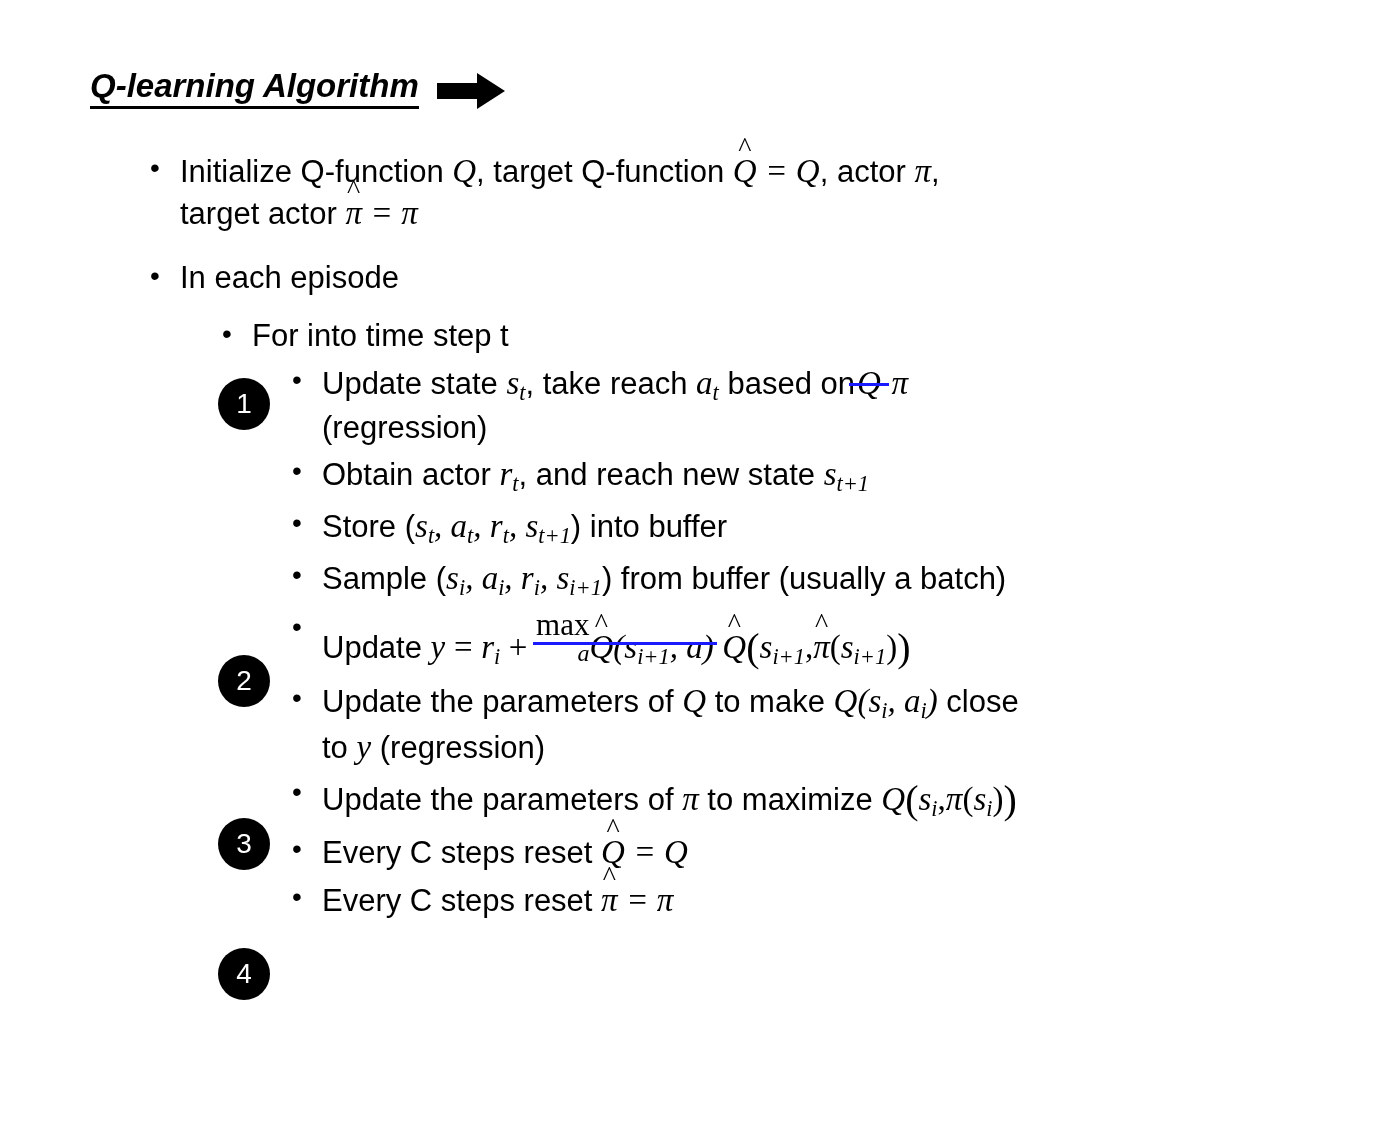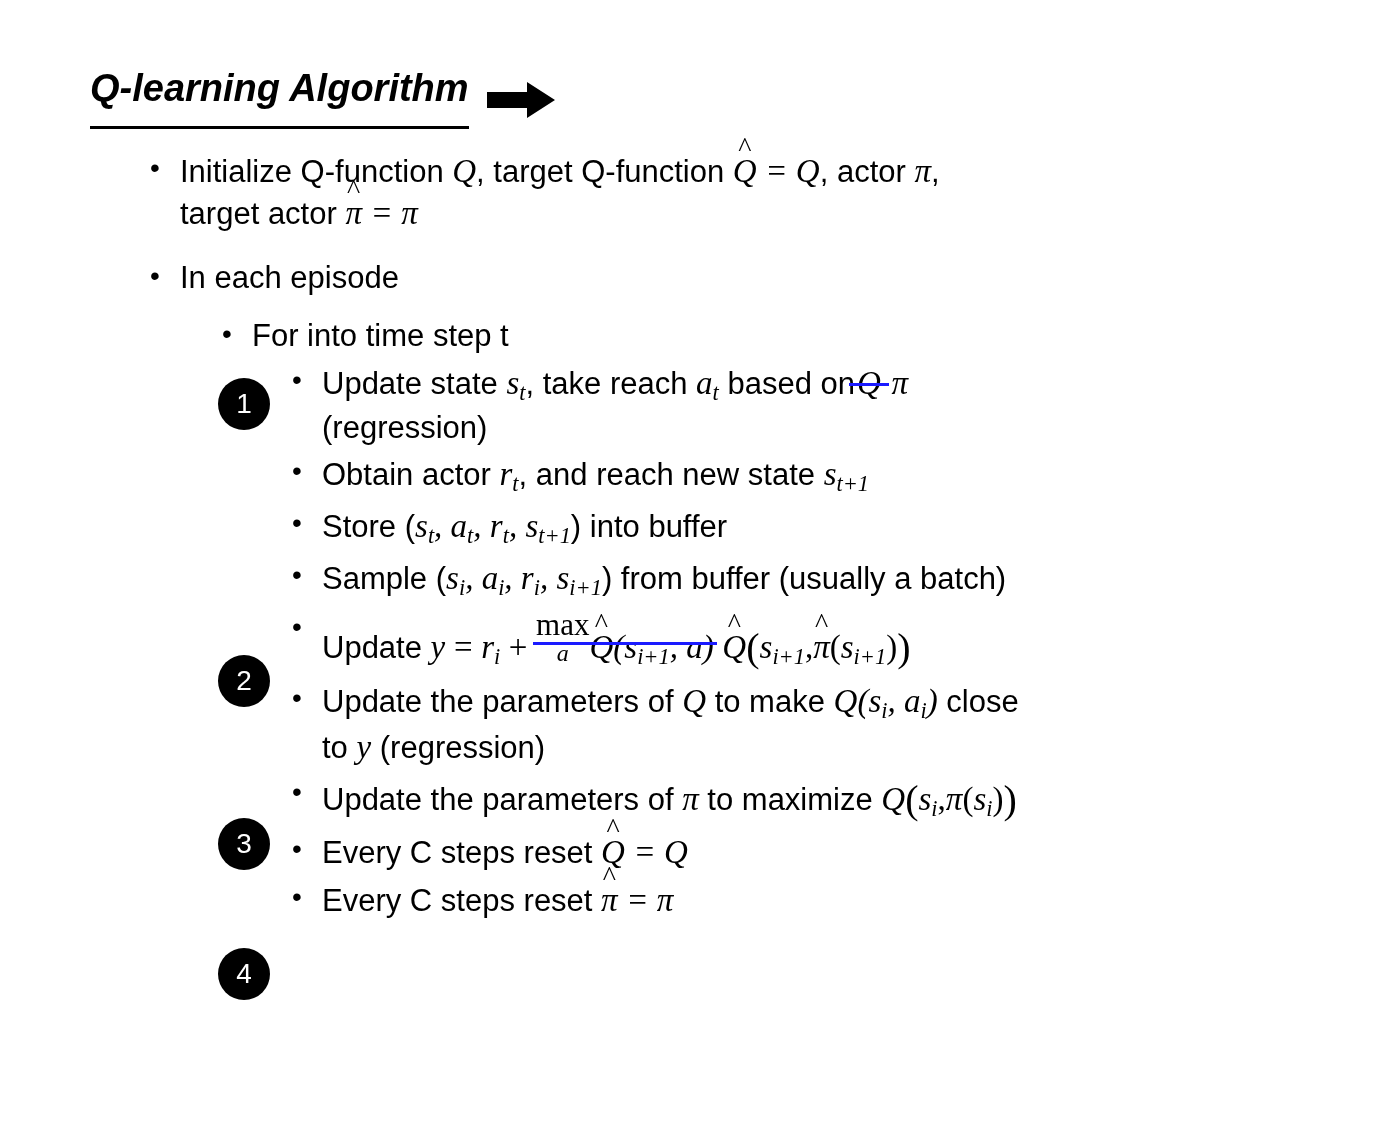--- a/index.html
+++ b/index.html
@@ -24,25 +24,25 @@
   
   .title-row {
     position: absolute;
     left: 90px;
     top: 68px;
     display: flex;
     align-items: center;
     gap: 18px;
   }
   .title-left {
-    font-size: 38px;
+    font-size: 33px;
     font-weight: bold;
     font-style: italic;
     border-bottom: 3px solid #000;
-    padding-bottom: 16px;
+    padding-bottom: 2px;
     line-height: 1.1;
     white-space: nowrap;
   }
   .title-right {
     font-size: 34px;
     font-weight: bold;
     font-style: italic;
     border-bottom: 3px solid #000;
     padding-bottom: 3px;
     line-height: 1.1;
@@ -146,21 +146,21 @@
     left: -6px;
     right: -6px;
     top: 50%;
     height: 3px;
     background: #1a1aff;
   }
 
   
   .maxop {
     display: inline-block;
-    text-align: center;
+    text-align: right;
     vertical-align: -0.1em;
     line-height: 1;
   }
   .maxop .top {
     display: block;
     font-family: "Liberation Serif", serif;
     font-style: normal;
     font-size: 31px;
   }
   .maxop .bot {

